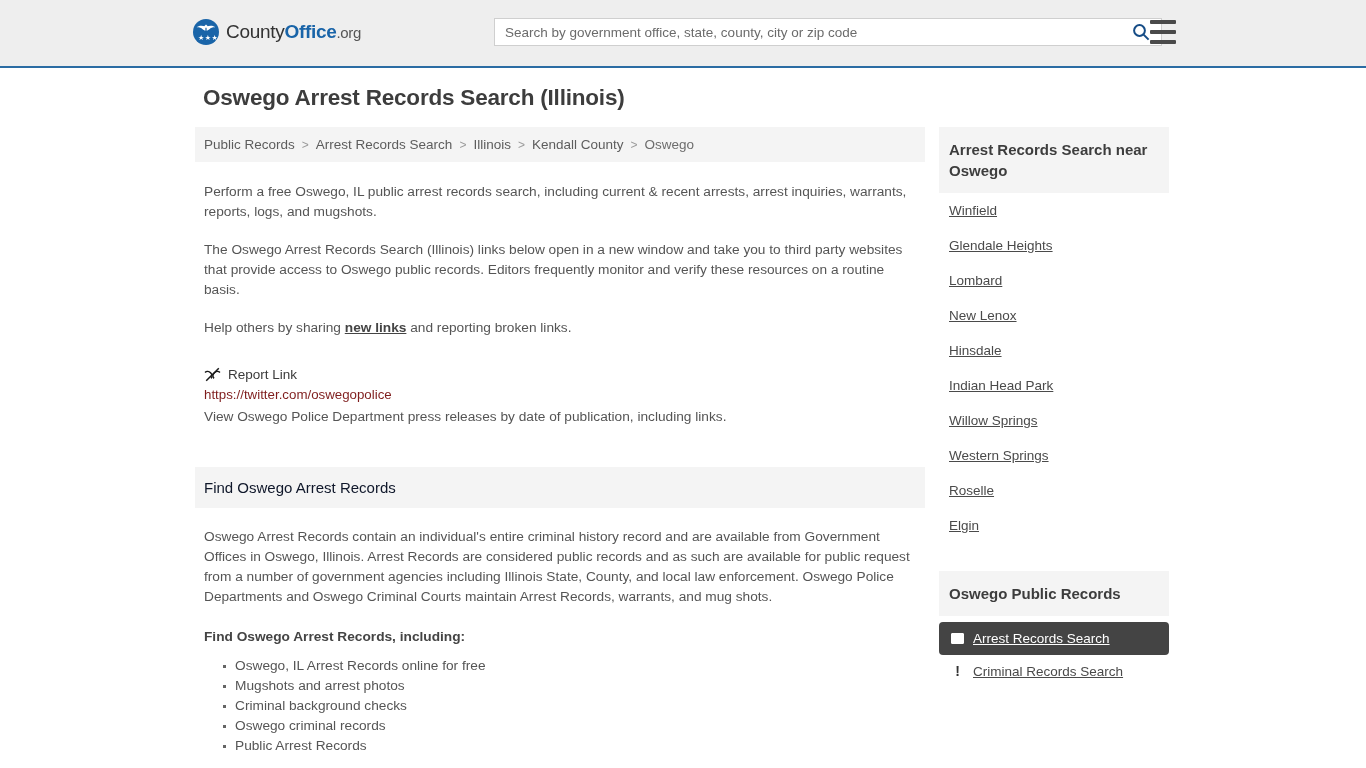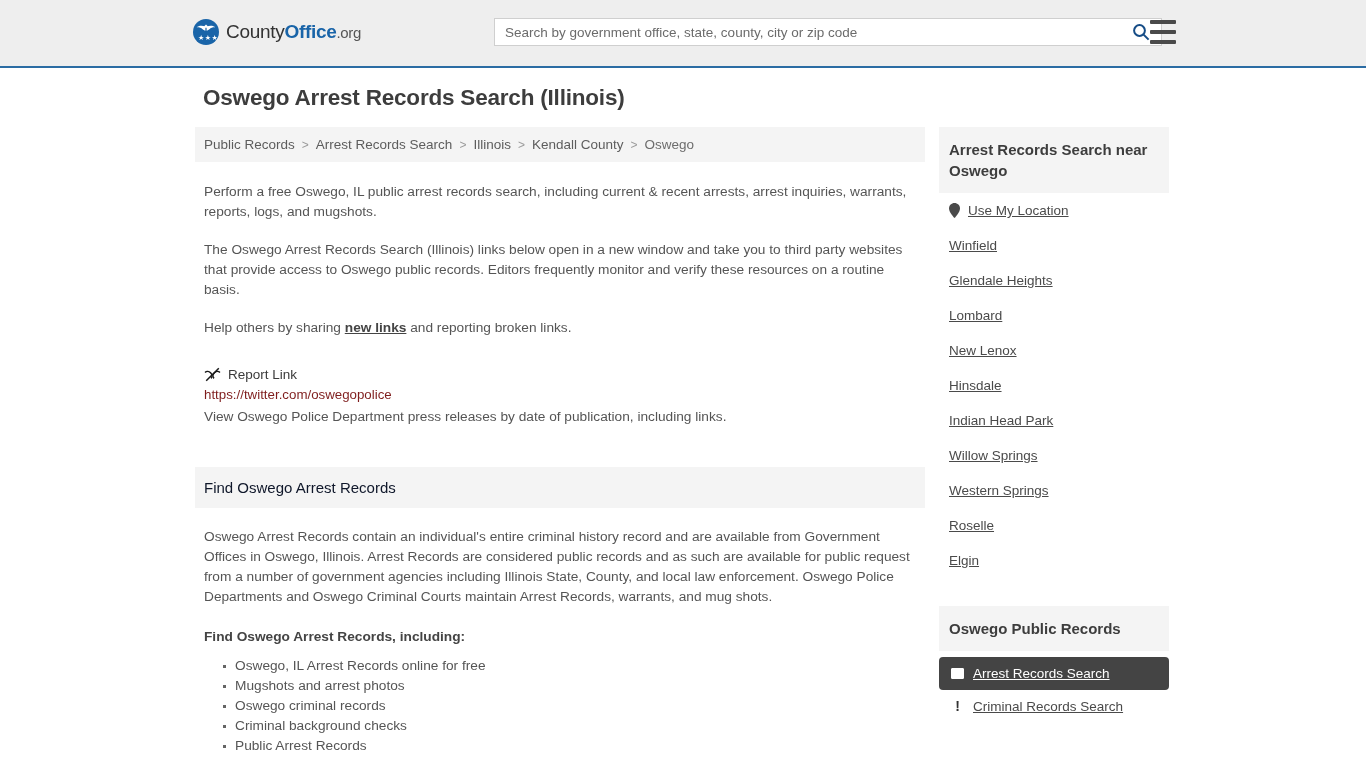--- a/index.html
+++ b/index.html
@@ -397,41 +397,33 @@
     </div>
 
     <div class="panel">
       <div class="panel-head">Find Oswego Arrest Records</div>
       <div class="panel-body">
         <p>Oswego Arrest Records contain an individual's entire criminal history record and are available from Government Offices in Oswego, Illinois. Arrest Records are considered public records and as such are available for public request from a number of government agencies including Illinois State, County, and local law enforcement. Oswego Police Departments and Oswego Criminal Courts maintain Arrest Records, warrants, and mug shots.</p>
         <p class="bold-lead">Find Oswego Arrest Records, including:</p>
         <ul>
           <li>Oswego, IL Arrest Records online for free</li>
           <li>Mugshots and arrest photos</li>
+          <li>Criminal background checks</li>
           <li>Oswego criminal records</li>
-          <li>Criminal background checks</li>
           <li>Public Arrest Records</li>
         </ul>
       </div>
     </div>
   </div>
 
   <div class="sidebar">
 
     <div class="side-head">Arrest Records Search near Oswego</div>
 
     <ul class="side-list">
-      <li class="with-icon">
-        <span class="pin-icon">
-          <svg width="11" height="15" viewBox="0 0 11 15">
-            <path d="M5.5 0 C2.5 0 0 2.4 0 5.4 C0 9.3 5.5 15 5.5 15 C5.5 15 11 9.3 11 5.4 C11 2.4 8.5 0 5.5 0 Z" fill="#4a4a4a"></path>
-          </svg>
-        </span>
-        <a href="#">Use My Location</a>
-      </li>
       <li><a href="#">Winfield</a></li>
       <li><a href="#">Glendale Heights</a></li>
       <li><a href="#">Lombard</a></li>
       <li><a href="#">New Lenox</a></li>
       <li><a href="#">Hinsdale</a></li>
       <li><a href="#">Indian Head Park</a></li>
       <li><a href="#">Willow Springs</a></li>
       <li><a href="#">Western Springs</a></li>
       <li><a href="#">Roselle</a></li>
       <li><a href="#">Elgin</a></li>

